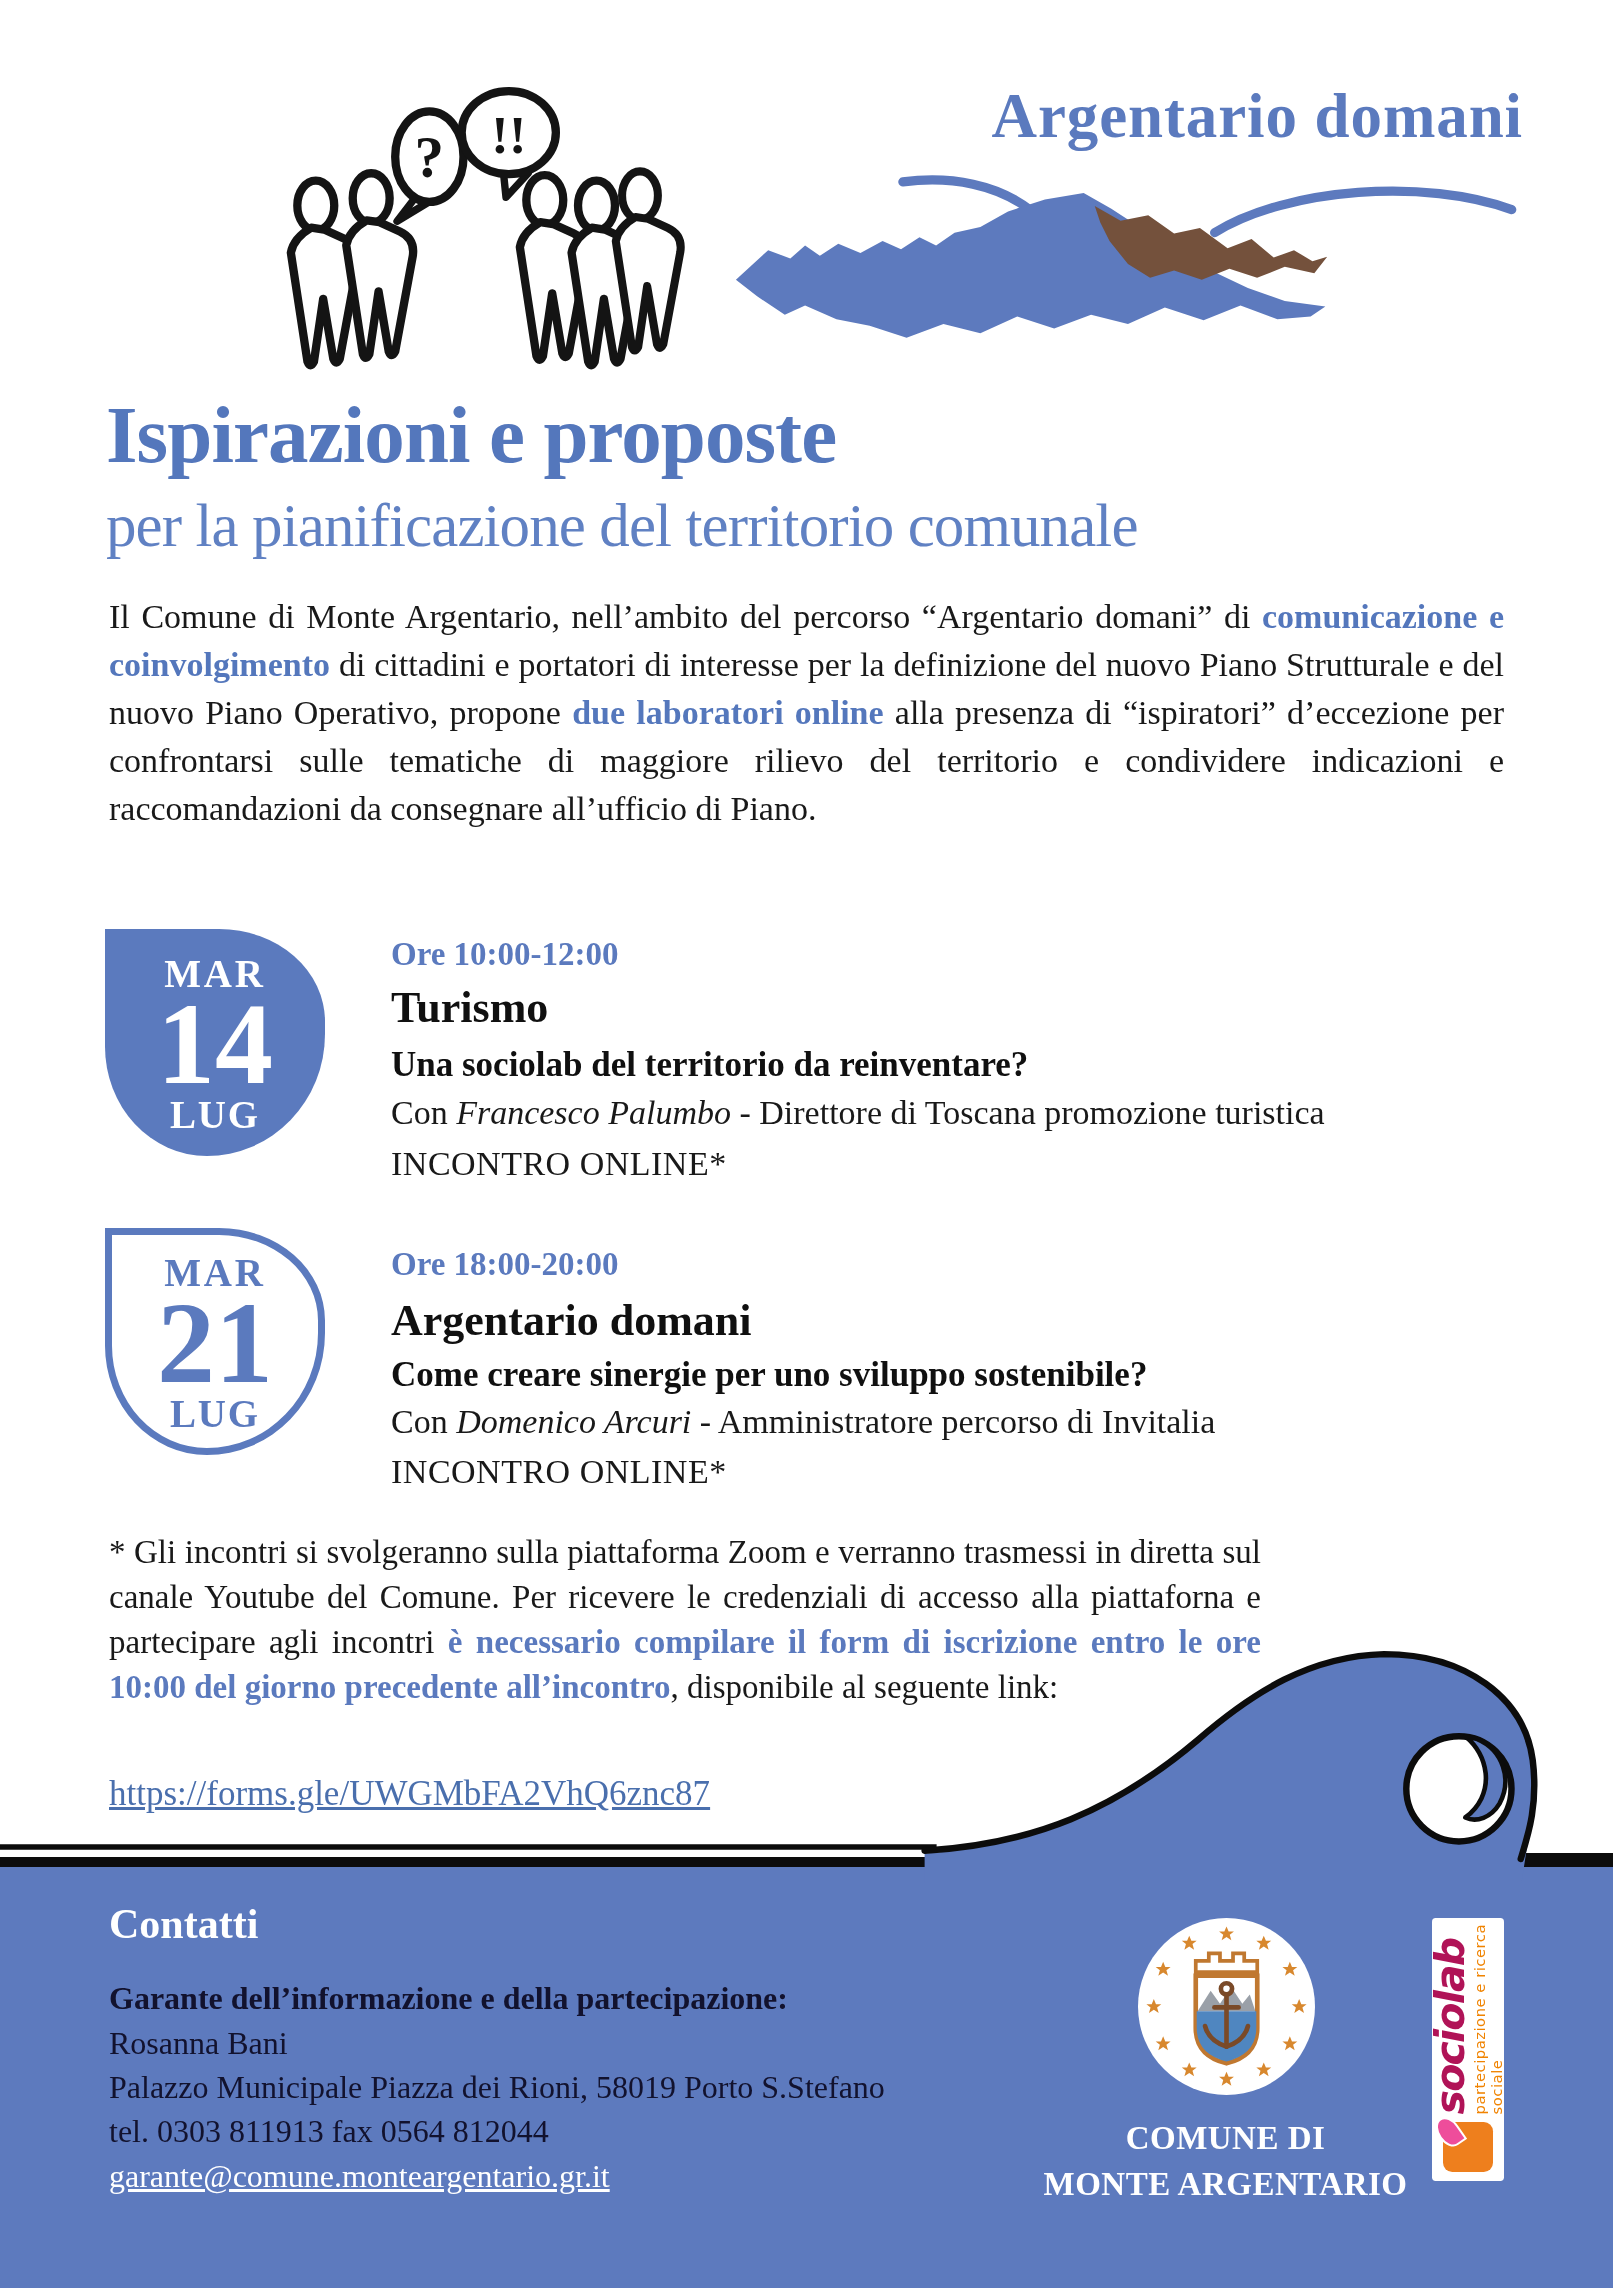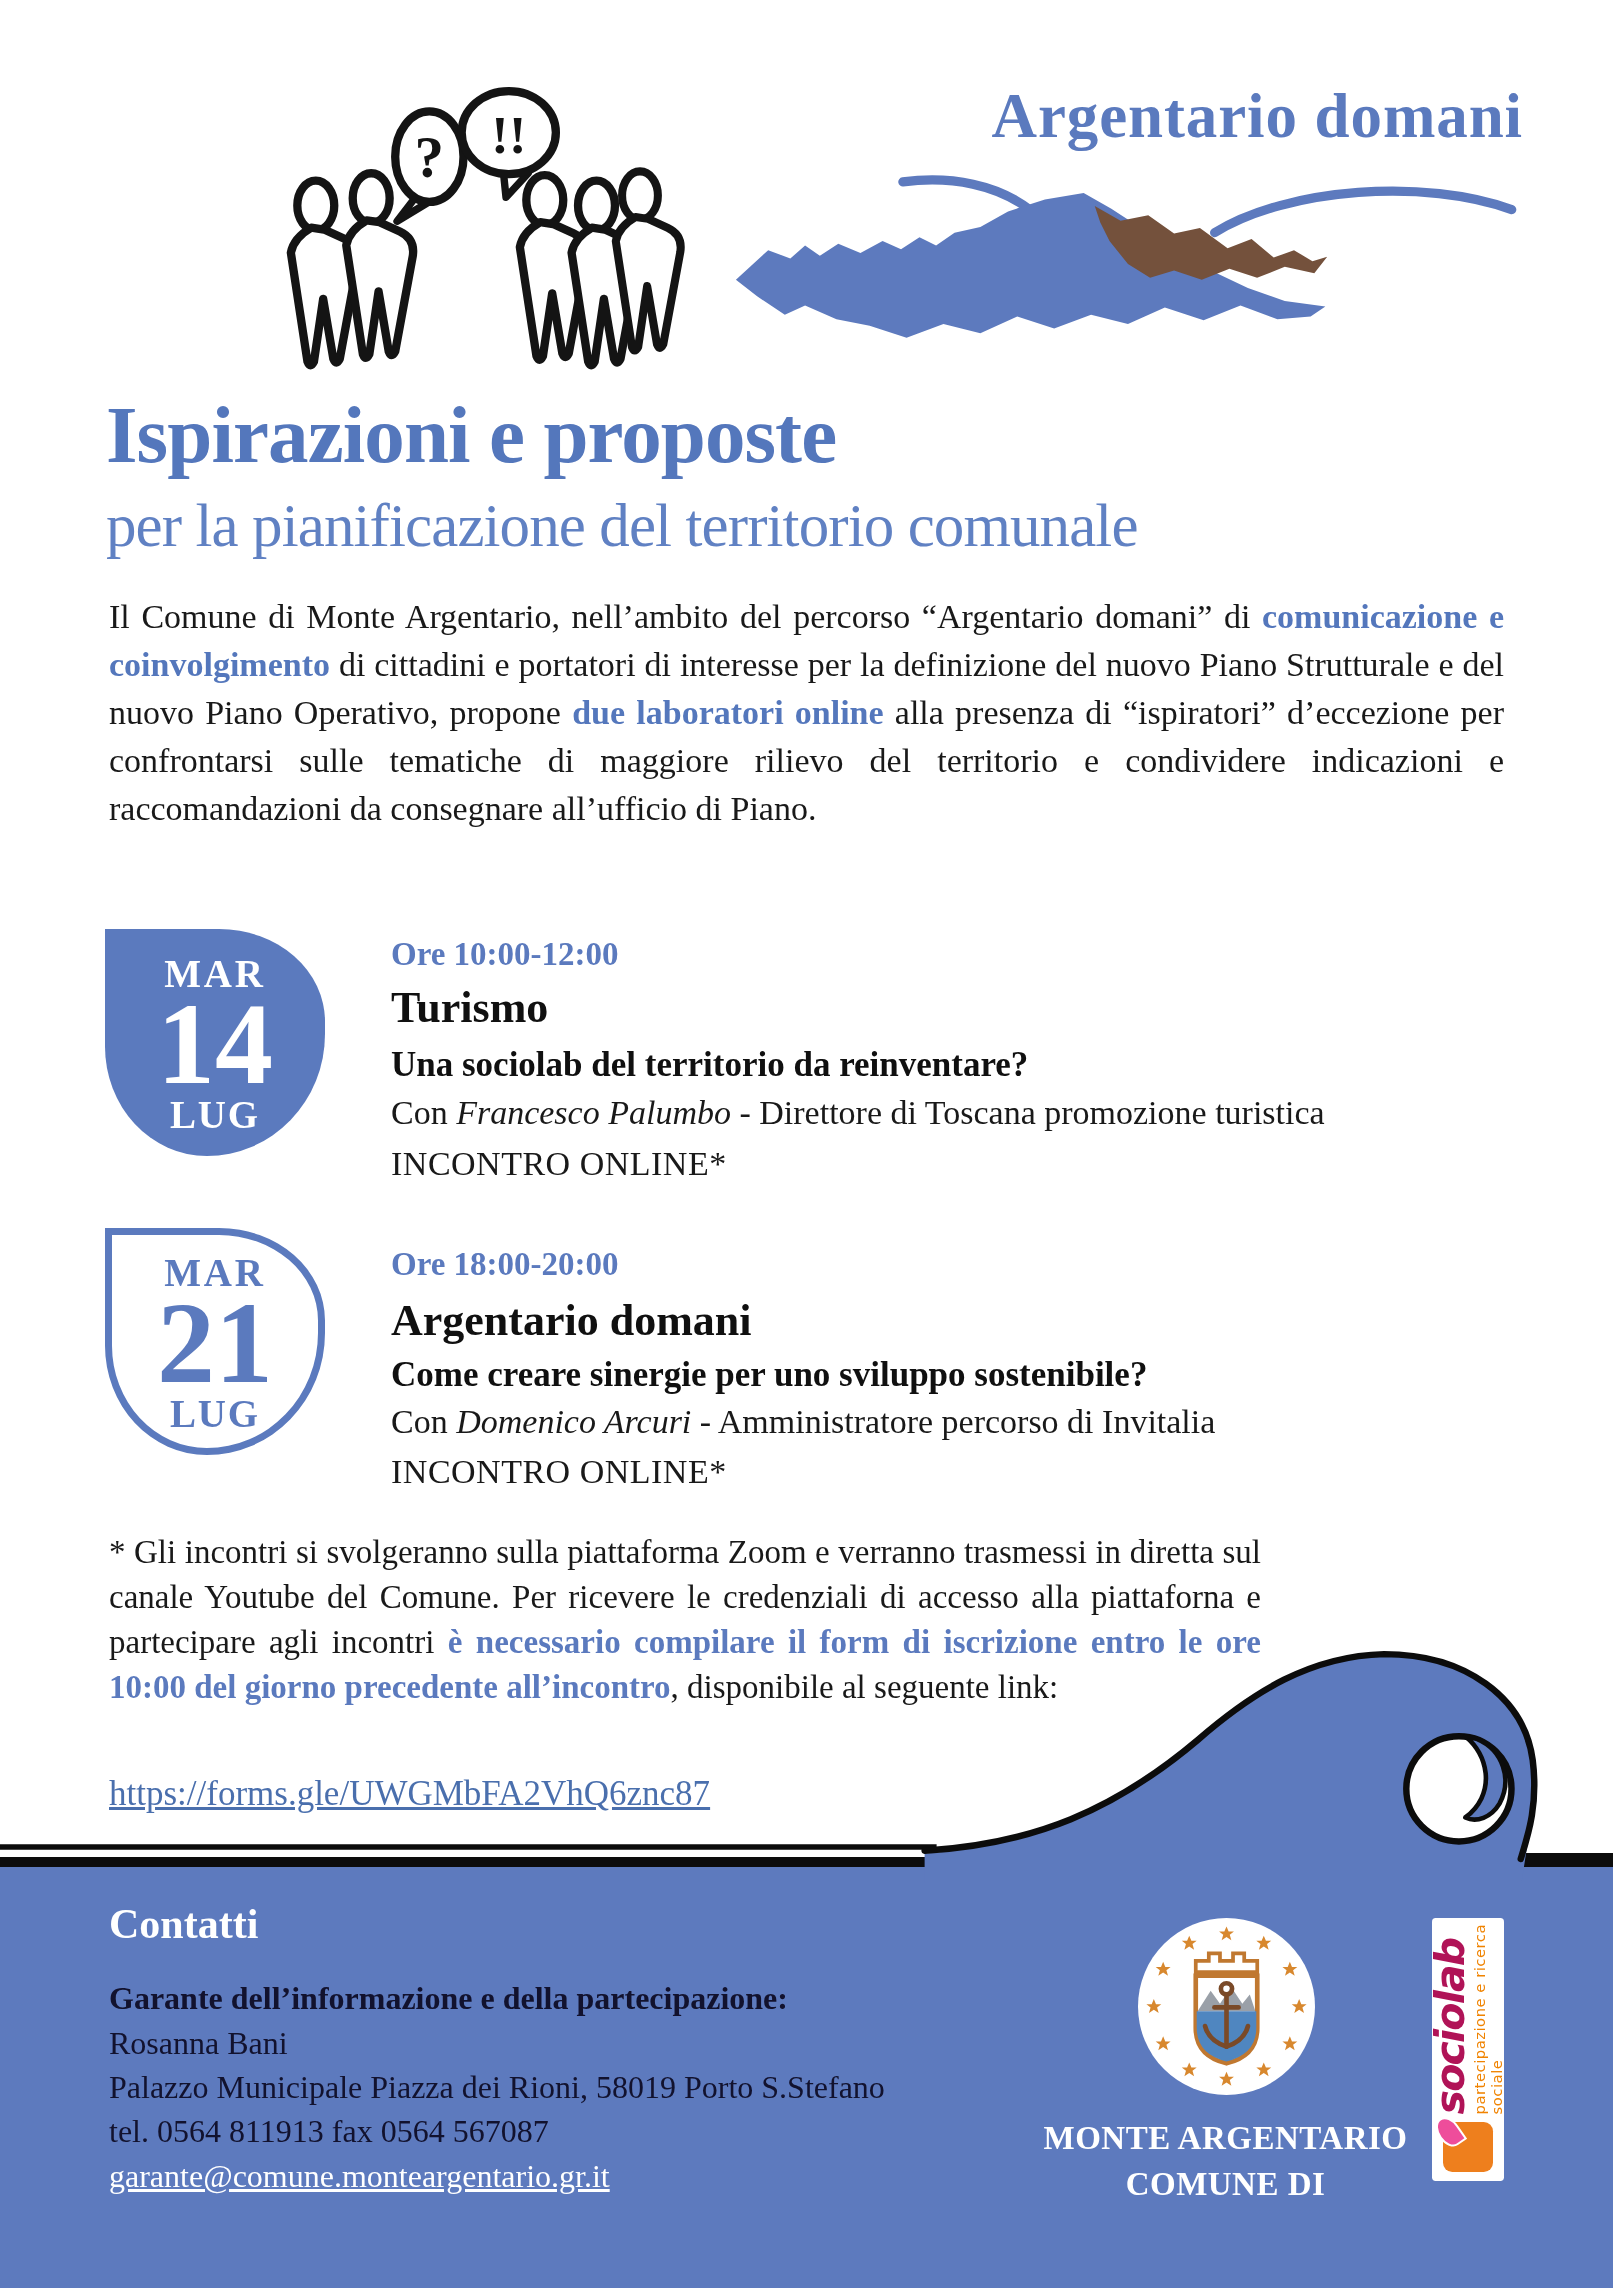--- a/index.html
+++ b/index.html
@@ -148,21 +148,21 @@
              C1588 1792 1652 1839 1661 1907 C1667 1955 1656 1988 1648 2014" fill="none" stroke="#0c0c0c" stroke-width="7" stroke-linecap="round"></path>
     <circle cx="1581" cy="1938" r="57" fill="#ffffff" stroke="#0c0c0c" stroke-width="7"></circle>
     <path d="M1601 1884 C1629 1896 1639 1928 1625 1954 C1616 1969 1600 1975 1588 1969
              C1603 1958 1612 1941 1610 1921 C1608 1904 1601 1892 1588 1881 Z" fill="#5d7abe" stroke="#0c0c0c" stroke-width="5" stroke-linejoin="round"></path>
   </svg>
 
   <div class="abs contatti">Contatti</div>
   <div class="abs f-line f-bold" style="top:1982px;">Garante dell’informazione e della partecipazione:</div>
   <div class="abs f-line" style="top:2027px;">Rosanna Bani</div>
   <div class="abs f-line" style="top:2071px;">Palazzo Municipale Piazza dei Rioni, 58019 Porto S.Stefano</div>
-  <div class="abs f-line" style="top:2115px;">tel. 0564 811913 fax 0564 567087</div>
+  <div class="abs f-line" style="top:2115px;">tel. 0303 811913 fax 0564 812044</div>
   <a class="abs f-line f-email" href="#" style="top:2160px;">garante@comune.monteargentario.gr.it</a>
 
   <div class="abs crest-circle">
     <svg width="177" height="177" viewBox="0 0 190 190">
       <defs>
           <path id="st" d="M0,-8 L2.3,-2.5 8,-2.5 3.5,1 5.2,7 0,3.5 -5.2,7 -3.5,1 -8,-2.5 -2.3,-2.5 Z" fill="#d8882e"></path>
         </defs>
       <use href="#st" transform="translate(95,17)"></use>
         <use href="#st" transform="translate(135,27)"></use>
       <use href="#st" transform="translate(163,55)"></use>
@@ -182,22 +182,22 @@
       <g stroke="#7a4a28" stroke-width="5" fill="none" stroke-linecap="round">
         <circle cx="95" cy="76" r="6"></circle>
         <path d="M95 82 L95 138"></path>
         <path d="M82 96 L108 96"></path>
         <path d="M95 138 Q76 132 72 116"></path>
         <path d="M95 138 Q114 132 118 116"></path>
       </g>
     </svg>
   </div>
   <div class="abs comune-name">
+    <div>COMUNE DI</div>
     <div>MONTE ARGENTARIO</div>
-    <div>COMUNE DI</div>
   </div>
 
   <div class="abs sociolab">
     <div class="soc-rot">
       <div class="soc-sq">
         <div class="soc-petal"></div>
       </div>
       <div class="soc-col">
         <div class="soc-name">sociolab</div>
         <div class="soc-tag">partecipazione e ricerca sociale</div>

